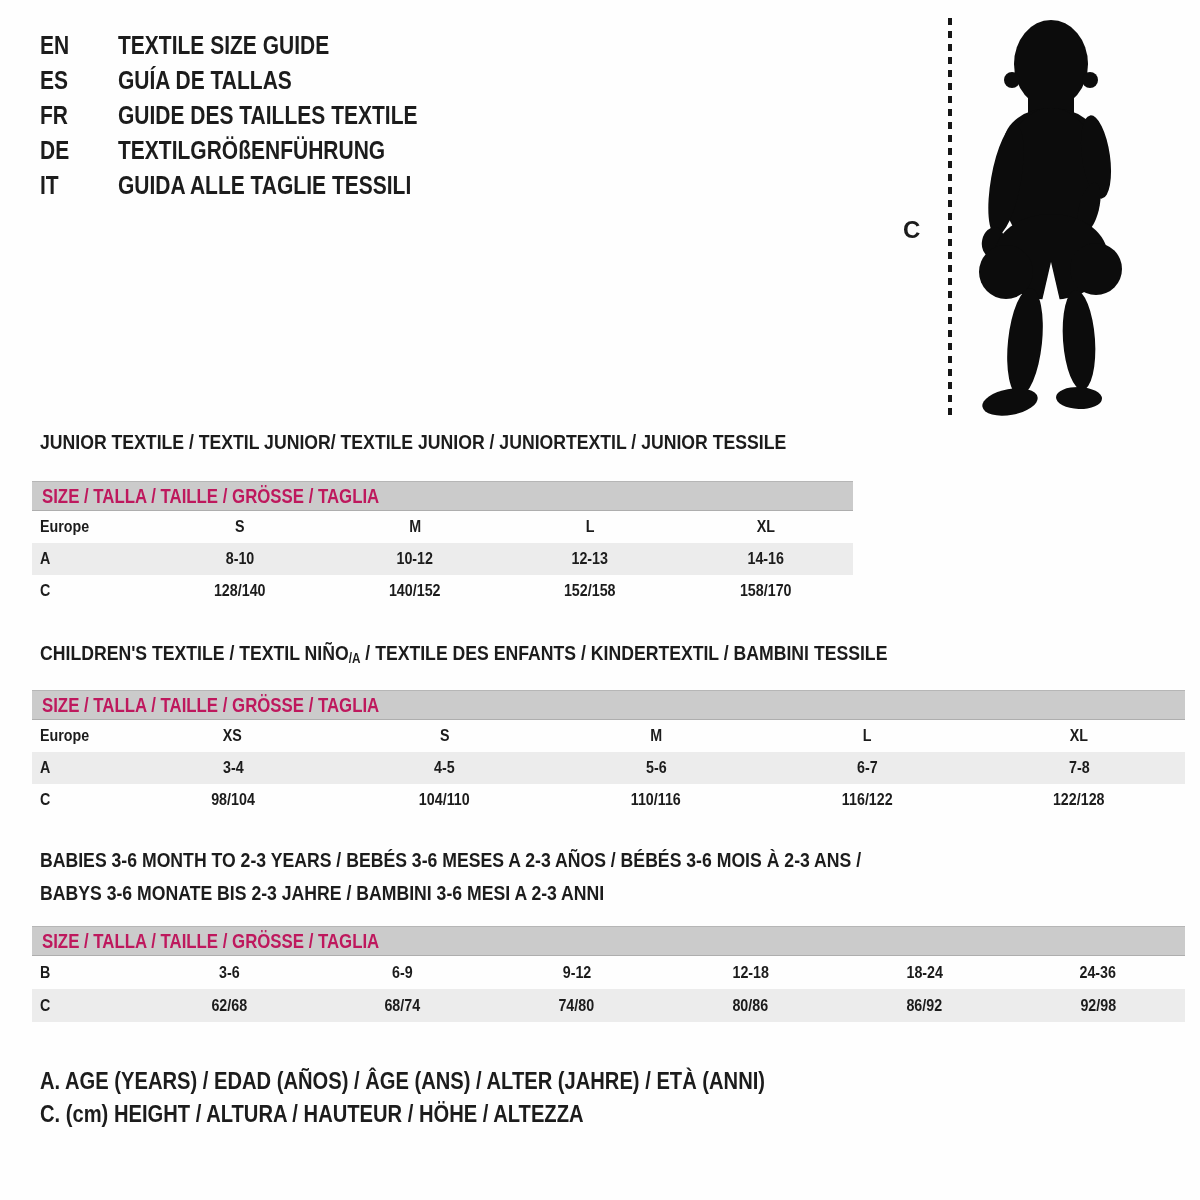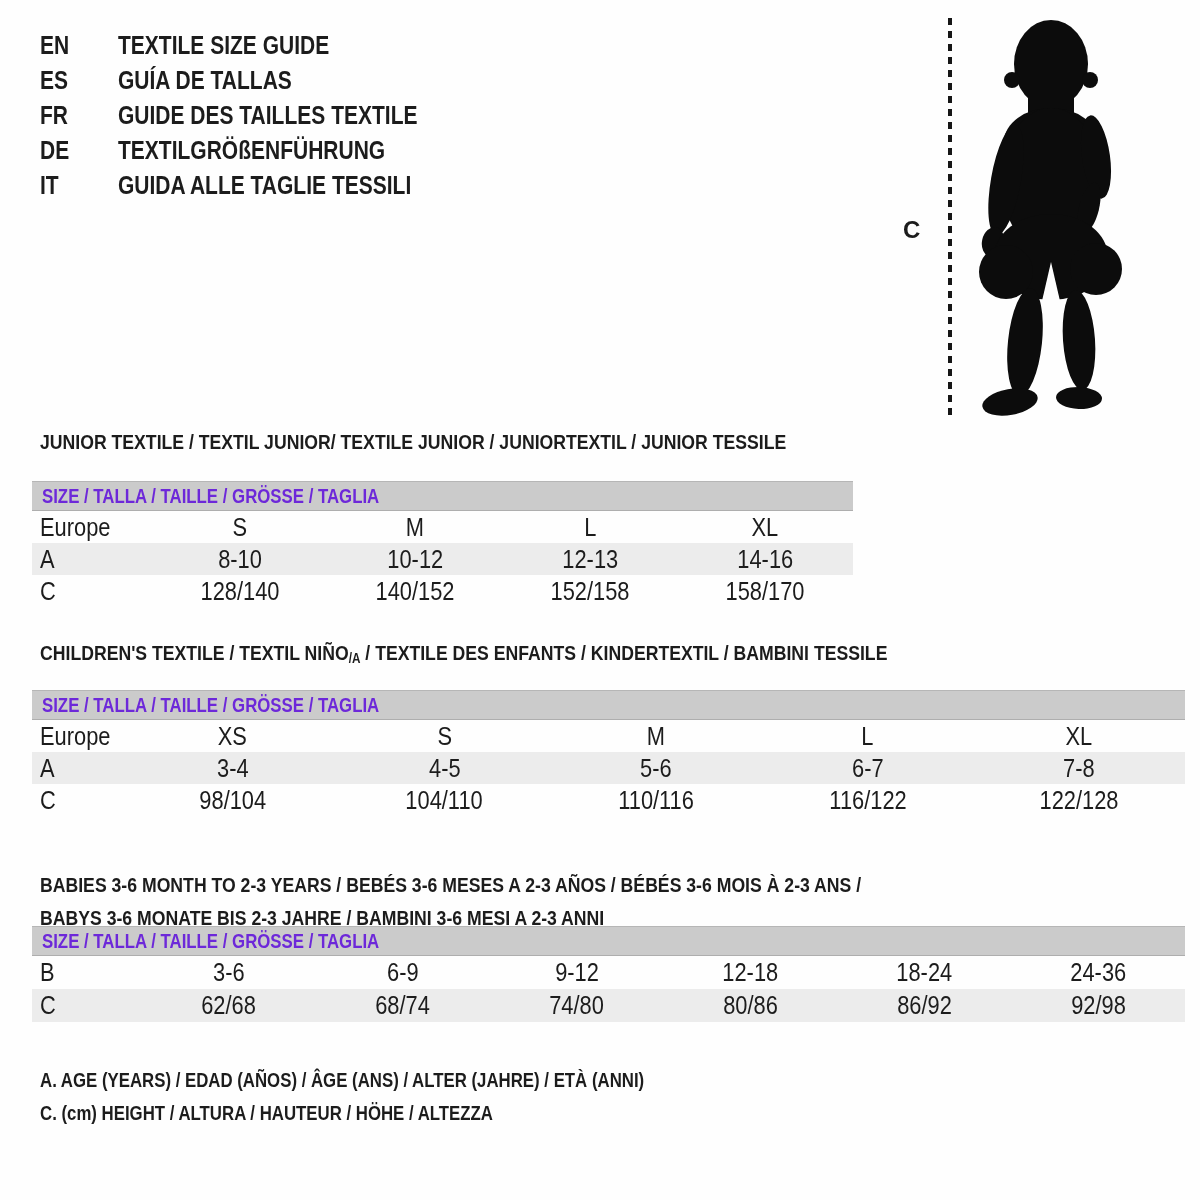--- a/index.html
+++ b/index.html
@@ -37,32 +37,32 @@
 
   
   .table { position:absolute; left:32px; }
   .t1 { top:481px; width:821px; }
   .t2 { top:690px; width:1153px; }
   .t3 { top:926px; width:1153px; }
   .size-bar {
     height:30px; line-height:29px; background:#cbcbcb;
     border-top:1px solid #b6b6b6; border-bottom:1px solid #aeaeae;
     padding-left:10px; box-sizing:border-box;
-    font-size:20px; font-weight:bold; color:#6d28d9;
-  }
-  .trow { display:grid; align-items:center; font-size:26px; font-weight:normal; }
+    font-size:20px; font-weight:bold; color:#be185d;
+  }
+  .trow { display:grid; align-items:center; font-size:17px; font-weight:bold; }
   .t1 .trow { grid-template-columns:120px repeat(4, 1fr); height:32px; }
   .t2 .trow { grid-template-columns:95px  repeat(5, 1fr); height:32px; }
   .t3 .trow { grid-template-columns:110px repeat(6, 1fr); height:33px; }
   .trow .c { text-align:center; }
   .trow .l { padding-left:8px; }
   .shaded { background:#ececec; }
 
   
-  .notes { position:absolute; left:40px; top:1064px; font-size:20px; font-weight:bold; }
+  .notes { position:absolute; left:40px; top:1064px; font-size:24px; font-weight:bold; }
   .note-line { height:33px; display:flex; align-items:center; }
 </style>
 </head>
 <body>
 
 <div class="page">
 
   <div class="lang-block">
     <div class="lang-row">
       <span class="lang-code"><span class="cxl">EN</span></span>
@@ -169,21 +169,21 @@
     <div class="trow">
       <div class="l"><span class="cxl">C</span></div>
       <div class="c"><span class="cx">98/104</span></div>
       <div class="c"><span class="cx">104/110</span></div>
       <div class="c"><span class="cx">110/116</span></div>
       <div class="c"><span class="cx">116/122</span></div>
       <div class="c"><span class="cx">122/128</span></div>
     </div>
   </div>
 
-  <div class="sec-title multi" style="top:868px;">
+  <div class="sec-title multi" style="top:843px;">
     <span class="line"><span class="cxl">BABIES 3-6 MONTH TO 2-3 YEARS / BEBÉS 3-6 MESES A 2-3 AÑOS / BÉBÉS 3-6 MOIS À 2-3 ANS /</span></span>
     <span class="line"><span class="cxl">BABYS 3-6 MONATE BIS 2-3 JAHRE / BAMBINI 3-6 MESI A 2-3 ANNI</span></span>
   </div>
   <div class="table t3">
     <div class="size-bar">
       <span class="cxl">SIZE / TALLA / TAILLE / GRÖSSE / TAGLIA</span>
     </div>
     <div class="trow">
       <div class="l"><span class="cxl">B</span></div>
       <div class="c"><span class="cx">3-6</span></div>

